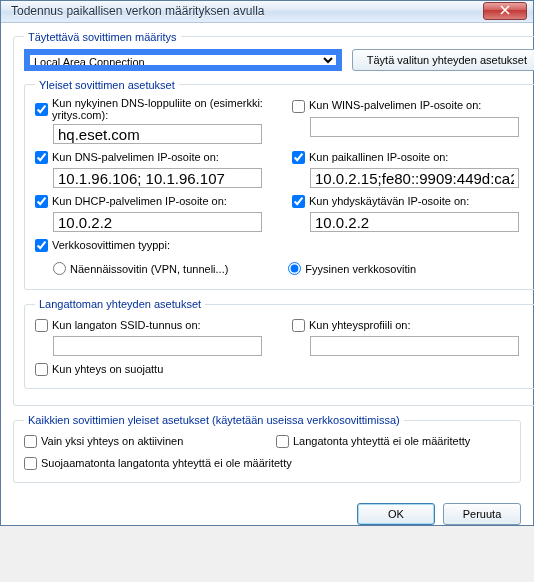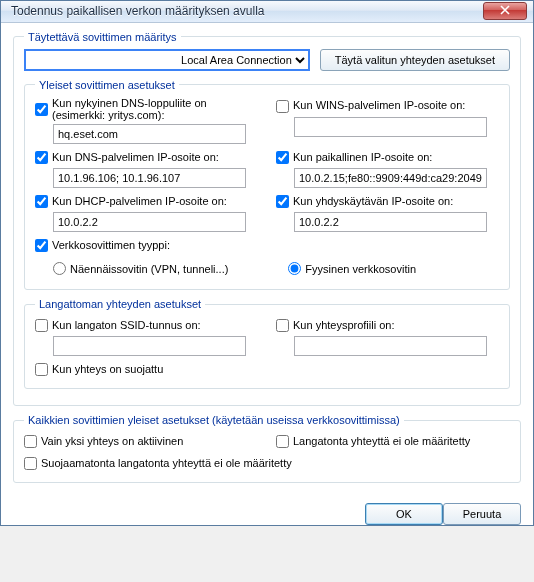--- a/index.html
+++ b/index.html
@@ -70,23 +70,22 @@
   }
   .row-top {
     display: flex;
     gap: 10px;
     margin-bottom: 8px;
   }
   select.combo {
     flex: 1;
     height: 22px;
     font-size: 11px;
-    border: 2px solid #3b82f6;
+    border: 6px solid #3b82f6;
     background: #fff;
-    text-align: right;
   }
   button.std {
     height: 22px;
     padding: 0 14px;
     font-size: 11px;
     border: 1px solid #8aa3b8;
     border-radius: 3px;
     background: linear-gradient(to bottom, #fdfdfd, #e5eef5);
     cursor: default;
   }
@@ -111,42 +110,42 @@
     width: 13px;
     height: 13px;
   }
   .chk-row label {
     line-height: 1.15;
   }
   input.text {
     height: 20px;
     border: 1px solid #abadb3;
     padding: 0 4px;
-    font-size: 11px;
+    font-size: 15px;
     margin: 2px 12px 0 18px;
     background: #fff;
   }
   .radio-row {
     display: flex;
     gap: 60px;
     padding: 8px 0 4px 18px;
   }
   .radio-item {
     display: flex;
     align-items: center;
     gap: 4px;
   }
   .radio-item input { margin:0; }
   .single-chk {
     padding: 4px 0 2px 0;
   }
   .footer {
     display: flex;
     justify-content: flex-end;
-    gap: 0;
+    gap: 8px;
     padding: 6px 12px 0 12px;
   }
   button.footer-btn {
     min-width: 78px;
     height: 22px;
     font-size: 11px;
     border: 1px solid #7a9ab8;
     border-radius: 3px;
     background: linear-gradient(to bottom, #fdfdfd, #e3edf5);
     cursor: default;

